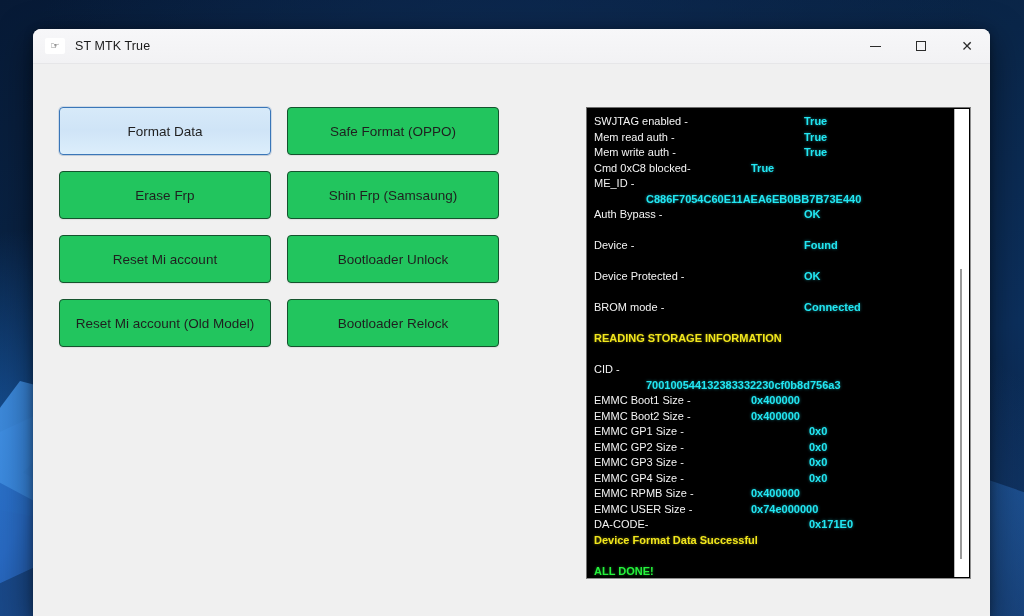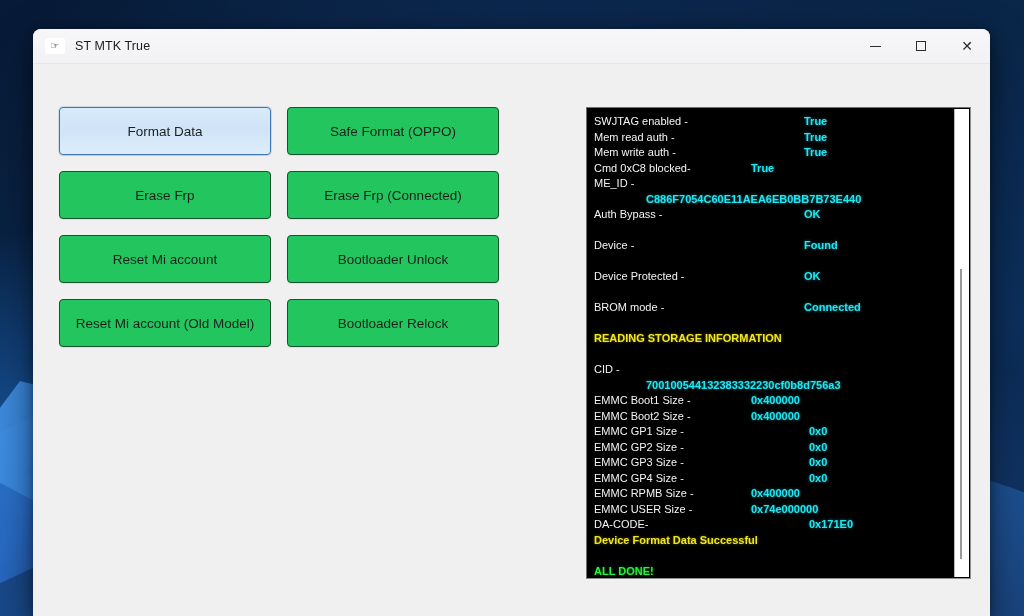--- a/index.html
+++ b/index.html
@@ -291,21 +291,21 @@
           </div>
       </div>
     </div>
 
     <div id="content">
 
       <div id="button-panel">
         <div class="tool-btn focused">Format Data</div>
         <div class="tool-btn">Safe Format (OPPO)</div>
         <div class="tool-btn">Erase Frp</div>
-        <div class="tool-btn">Erase Frp (Connected)</div>
+        <div class="tool-btn">Shin Frp (Samsaung)</div>
         <div class="tool-btn">Reset Mi account</div>
         <div class="tool-btn">Bootloader Unlock</div>
         <div class="tool-btn">Reset Mi account (Old Model)</div>
         <div class="tool-btn">Bootloader Relock</div>
       </div>
 
       <div id="console-panel">
         <div id="console-wrap">
           <div id="console"><div class="row"><span class="lbl c-white">SWJTAG enabled -</span><span class="val c-cyan" style="left: 210px;">True</span></div><div class="row"><span class="lbl c-white">Mem read auth -</span><span class="val c-cyan" style="left: 210px;">True</span></div><div class="row"><span class="lbl c-white">Mem write auth -</span><span class="val c-cyan" style="left: 210px;">True</span></div><div class="row"><span class="lbl c-white">Cmd 0xC8 blocked-</span><span class="val c-cyan" style="left: 157px;">True</span></div><div class="row"><span class="lbl c-white">ME_ID -</span></div><div class="row"><span class="val c-cyan" style="left: 52px;">C886F7054C60E11AEA6EB0BB7B73E440</span></div><div class="row"><span class="lbl c-white">Auth Bypass -</span><span class="val c-cyan" style="left: 210px;">OK</span></div><div class="row"></div><div class="row"><span class="lbl c-white">Device -</span><span class="val c-cyan" style="left: 210px;">Found</span></div><div class="row"></div><div class="row"><span class="lbl c-white">Device Protected -</span><span class="val c-cyan" style="left: 210px;">OK</span></div><div class="row"></div><div class="row"><span class="lbl c-white">BROM mode -</span><span class="val c-cyan" style="left: 210px;">Connected</span></div><div class="row"></div><div class="row"><span class="lbl c-yellow bold">READING STORAGE INFORMATION</span></div><div class="row"></div><div class="row"><span class="lbl c-white">CID -</span></div><div class="row"><span class="val c-cyan" style="left: 52px;">700100544132383332230cf0b8d756a3</span></div><div class="row"><span class="lbl c-white">EMMC Boot1 Size -</span><span class="val c-cyan" style="left: 157px;">0x400000</span></div><div class="row"><span class="lbl c-white">EMMC Boot2 Size -</span><span class="val c-cyan" style="left: 157px;">0x400000</span></div><div class="row"><span class="lbl c-white">EMMC GP1 Size -</span><span class="val c-cyan" style="left: 215px;">0x0</span></div><div class="row"><span class="lbl c-white">EMMC GP2 Size -</span><span class="val c-cyan" style="left: 215px;">0x0</span></div><div class="row"><span class="lbl c-white">EMMC GP3 Size -</span><span class="val c-cyan" style="left: 215px;">0x0</span></div><div class="row"><span class="lbl c-white">EMMC GP4 Size -</span><span class="val c-cyan" style="left: 215px;">0x0</span></div><div class="row"><span class="lbl c-white">EMMC RPMB Size -</span><span class="val c-cyan" style="left: 157px;">0x400000</span></div><div class="row"><span class="lbl c-white">EMMC USER Size -</span><span class="val c-cyan" style="left: 157px;">0x74e000000</span></div><div class="row"><span class="lbl c-white">DA-CODE-</span><span class="val c-cyan" style="left: 215px;">0x171E0</span></div><div class="row"><span class="lbl c-yellow bold">Device Format Data Successful</span></div><div class="row"></div><div class="row"><span class="lbl c-green bold">ALL DONE!</span></div></div>
           <div id="console-scroll">

